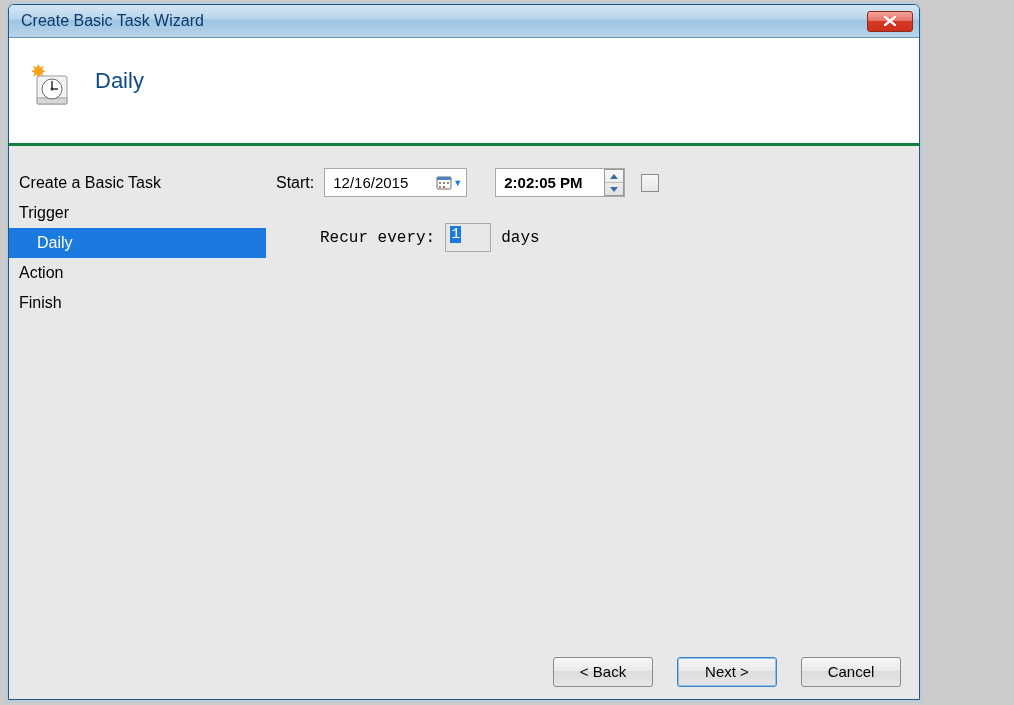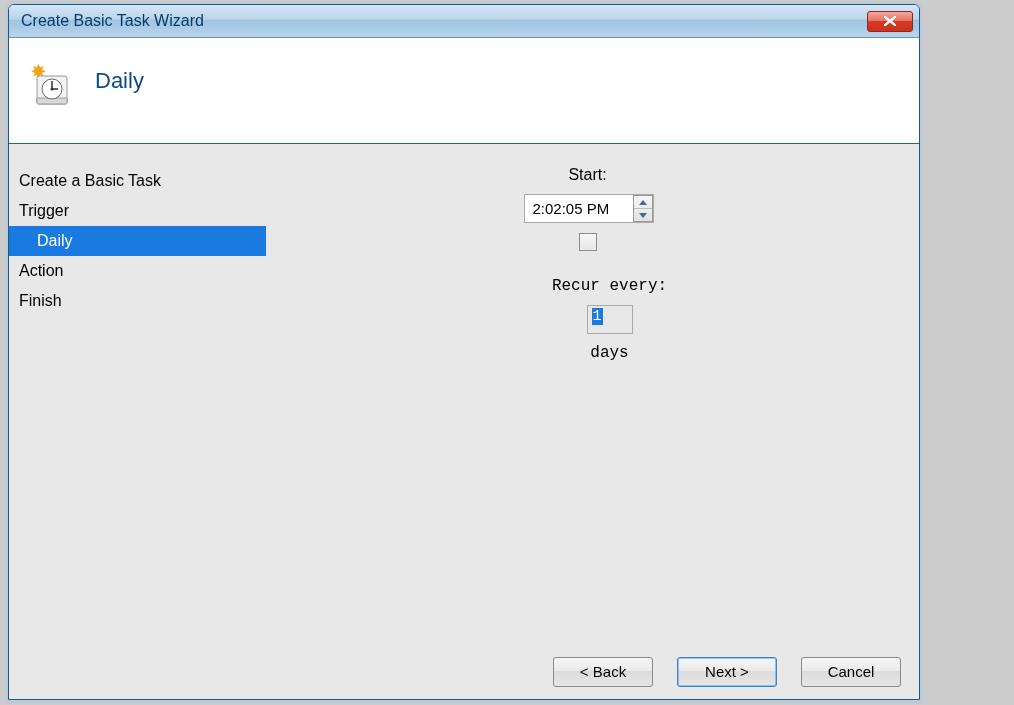--- a/index.html
+++ b/index.html
@@ -65,21 +65,21 @@
       color: #0b4a8a;
       font-size: 22px;
       font-weight: 400;
       margin-top: 10px;
     }
 
     .body {
       display: flex;
       height: calc(100% - 33px - 105px - 55px);
       background: #e8e8e8;
-      border-top: 1px solid #15803d;
+      border-top: 3px solid #15803d;
     }
     .sidebar {
       width: 257px;
       padding-top: 22px;
     }
     .sidebar-item {
       height: 30px;
       display: flex;
       align-items: center;
       padding-left: 10px;
@@ -97,34 +97,33 @@
       flex: 1;
       padding: 22px 20px 0 10px;
       color: #000;
       font-size: 16px;
     }
     .row {
       display: flex;
       align-items: center;
       gap: 10px;
       margin-bottom: 26px;
-      flex-direction: column;
     }
     .label { margin-right: 0; }
 
     .date-field, .time-field {
       height: 29px;
       background: #fff;
       border: 1px solid #a9a9a9;
       display: flex;
       align-items: center;
       padding: 0 4px 0 8px;
     }
     .date-field { width: 143px; }
-    .time-field { width: 130px; margin-left: 2px; }
+    .time-field { width: 130px; margin-left: 18px; font-weight: bold; }
     .field-text { flex: 1; font-size: 15px; }
     .picker-btn {
       display: flex;
       align-items: center;
       gap: 1px;
     }
     .cal-icon { width: 16px; height: 16px; }
     .drop-arrow { font-size: 9px; color: #1a7ae0; }
 
     .spinner {
@@ -230,20 +229,35 @@
       <div class="sidebar-item indent selected">Daily</div>
       <div class="sidebar-item">Action</div>
       <div class="sidebar-item">Finish</div>
     </div>
 
     <div class="content">
 
       <div class="row">
         <span class="label">Start:</span>
 
+        <div class="date-field">
+          <span class="field-text">12/16/2015</span>
+          <span class="picker-btn">
+            <svg class="cal-icon" viewBox="0 0 16 16">
+              <rect x="1" y="2" width="14" height="12" rx="1" fill="#fff" stroke="#6a6a6a"></rect>
+              <rect x="1" y="2" width="14" height="3" fill="#4a83c1"></rect>
+              <rect x="3" y="7" width="2" height="2" fill="#888"></rect>
+              <rect x="7" y="7" width="2" height="2" fill="#888"></rect>
+              <rect x="11" y="7" width="2" height="2" fill="#888"></rect>
+              <rect x="3" y="11" width="2" height="2" fill="#888"></rect>
+              <rect x="7" y="11" width="2" height="2" fill="#d05030"></rect>
+            </svg>
+            <span class="drop-arrow">▼</span>
+          </span>
+        </div>
 
         <div class="time-field" style="padding-right:0;">
           <span class="field-text">2:02:05 PM</span>
           <div class="spinner">
             <div>
               <svg viewBox="0 0 8 5">
                   <polygon points="4,0 8,5 0,5" fill="#3c6aa5"></polygon>
                 </svg>
             </div>
             <div>

